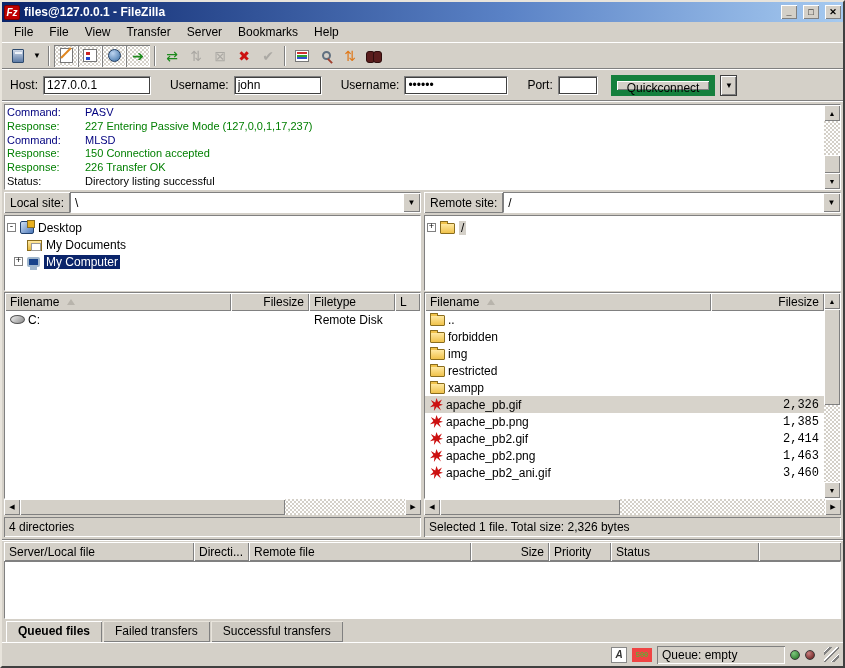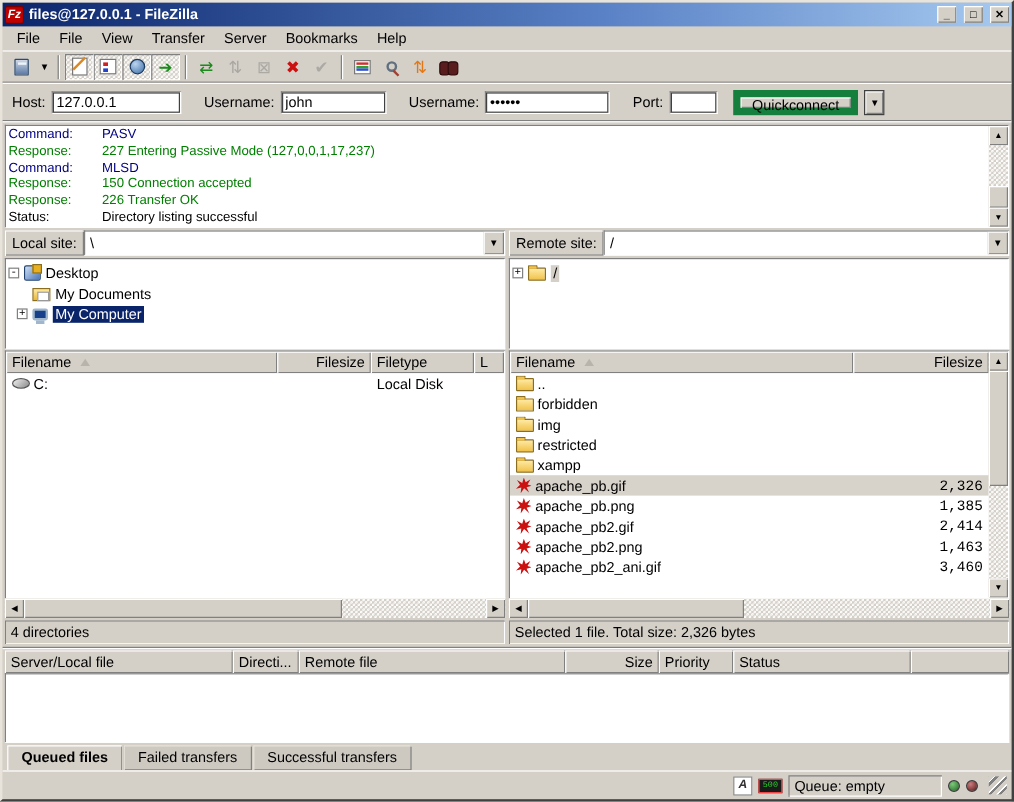--- a/index.html
+++ b/index.html
@@ -152,21 +152,21 @@
     height:58px;margin:0 2px;flex:0 0 auto;}
   .tabs{display:flex;height:23px;align-items:flex-start;padding:2px 4px 0;gap:1px;flex:0 0 auto;}
   .tab{padding:3px 12px 4px;font-size:12px;background:#cdc9c1;box-shadow:inset 1px 1px 0 #e8e4dc,inset -1px -1px 0 #808080;white-space:nowrap;}
   .tab.active{background:#d4d0c8;font-weight:bold;box-shadow:inset 1px 1px 0 #fff,inset -1px 0 0 #808080;}
 
   
   .statusbar{height:24px;display:flex;align-items:center;justify-content:flex-end;
     gap:5px;padding:0 4px;flex:0 0 auto;border-top:1px solid #fff;}
   .ascii-ind{width:16px;height:16px;background:#fff;border:1px solid #888;
     font-size:10px;font-weight:bold;font-style:italic;display:flex;align-items:center;justify-content:center;color:#333;}
-  .speed-badge{width:20px;height:12px;background:#1a1a1a;border:1px solid #ef4444;color:#30d030;
+  .speed-badge{width:20px;height:12px;background:#1a1a1a;border:7px solid #ef4444;color:#30d030;
     font-size:7px;display:flex;align-items:center;justify-content:center;font-family:"Liberation Mono",monospace;letter-spacing:0;}
   .queue-box{width:128px;height:18px;box-shadow:inset 1px 1px 0 #808080,inset -1px -1px 0 #fff;
     font-size:12px;padding:0 5px;display:flex;align-items:center;background:#d4d0c8;}
   .led{width:10px;height:10px;border-radius:50%;border:1px solid #3a3a3a;}
   .led-green{background:radial-gradient(circle at 35% 30%,#7ec87e,#1d6b1d);}
   .led-red{background:radial-gradient(circle at 35% 30%,#c87e7e,#5e1515);}
   .grip{width:15px;height:15px;margin-left:4px;
     background:repeating-linear-gradient(135deg,transparent 0 3px,#fff 3px 4px,#808080 4px 6px);}
 </style>
 </head>
@@ -347,21 +347,21 @@
           <div class="rows">
             <div class="lrow">
               <div class="cell" style="width:226px;">
                 <span class="disk-icon"></span>
                 <span>C:</span>
               </div>
               <div class="cell right" style="width:78px;">
                   <span></span>
                 </div>
               <div class="cell" style="width:86px;">
-                  <span>Local Disk</span>
+                  <span>Remote Disk</span>
                 </div>
             </div>
           </div>
         </div>
       </div>
       <div class="hscroll">
         <div class="scroll-btn">◀</div>
         <div class="scroll-thumb hthumb" style="width:265px;"></div>
         <div class="spacer"></div>
         <div class="scroll-btn">▶</div>

